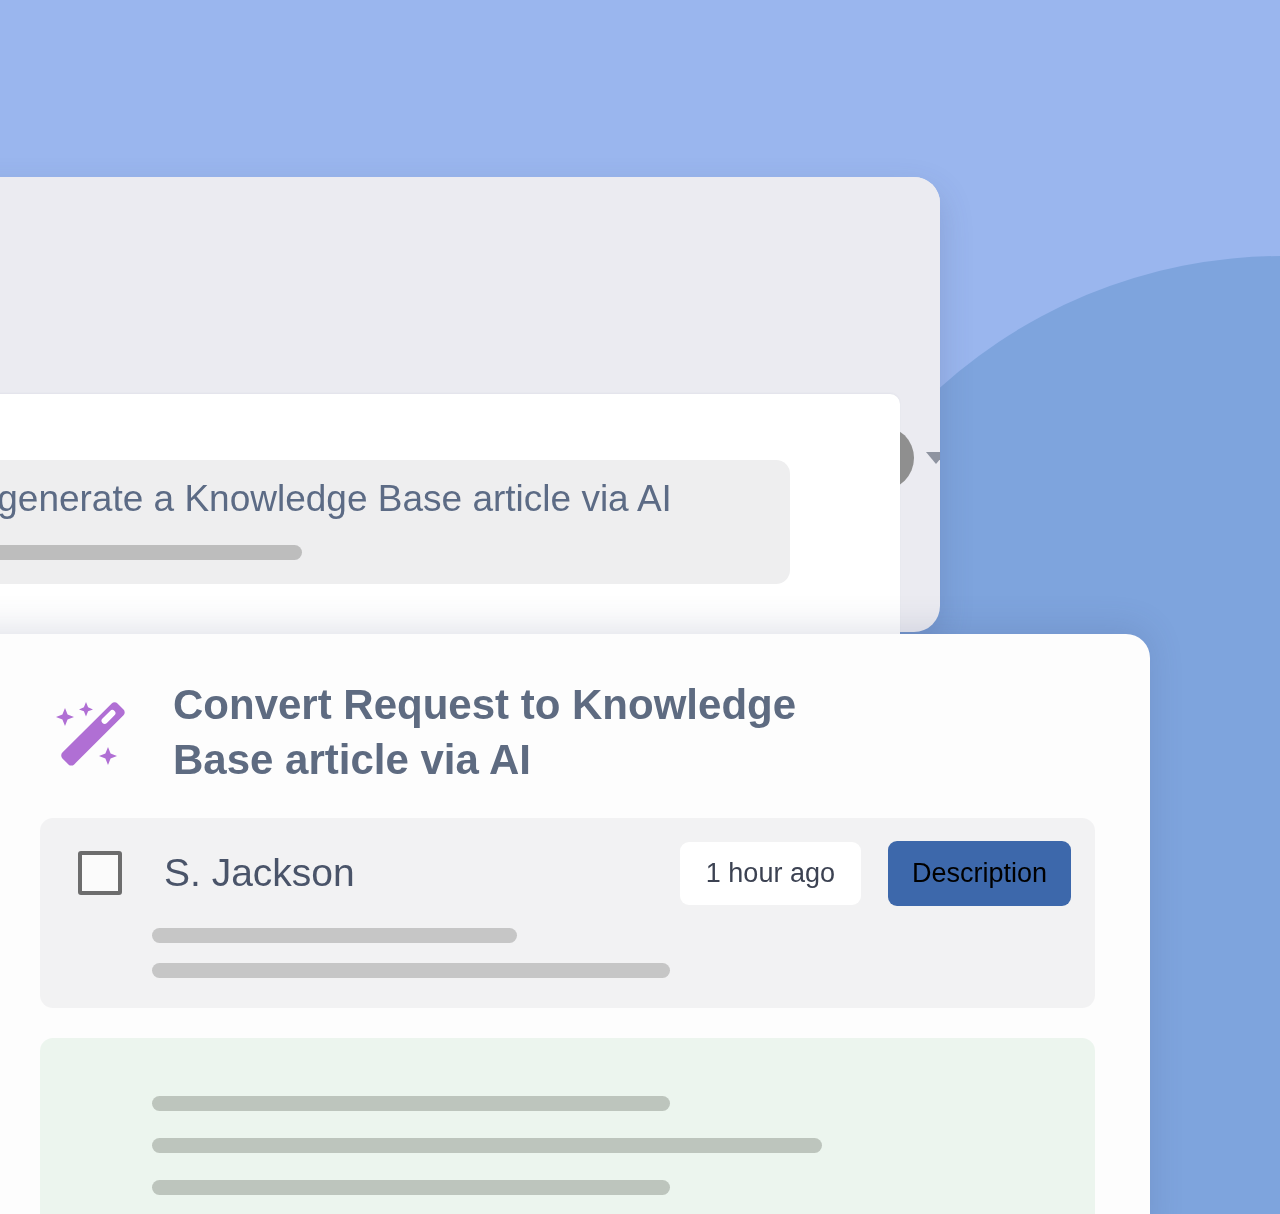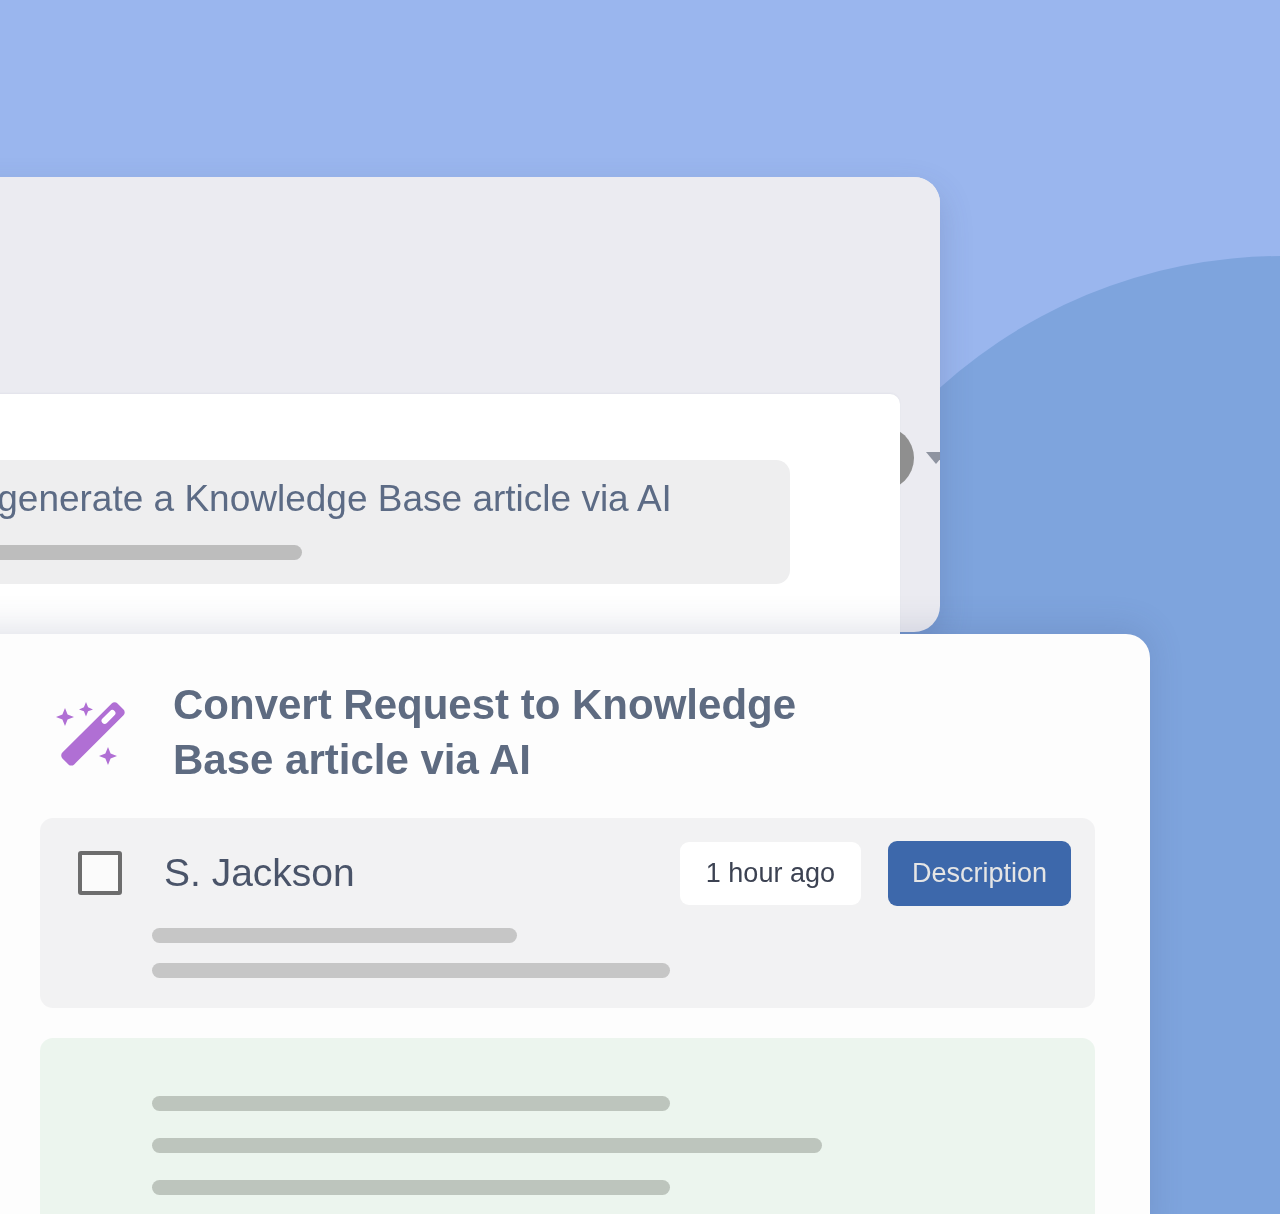--- a/index.html
+++ b/index.html
@@ -330,21 +330,21 @@
     background: #ffffff;
     border-radius: 9px;
     padding: 16px 26px;
     font-size: 27px;
     color: #3c4252;
     white-space: nowrap;
     font-family: "Liberation Sans", sans-serif;
   }
   .desc-button {
     background: #3d68ab;
-    color: #e5e5e5;
+    color: #000000;
     border: none;
     border-radius: 9px;
     padding: 17px 24px;
     font-size: 27px;
     cursor: pointer;
     white-space: nowrap;
     font-family: "Liberation Sans", sans-serif;
   }
   .skel {
     position: absolute;

